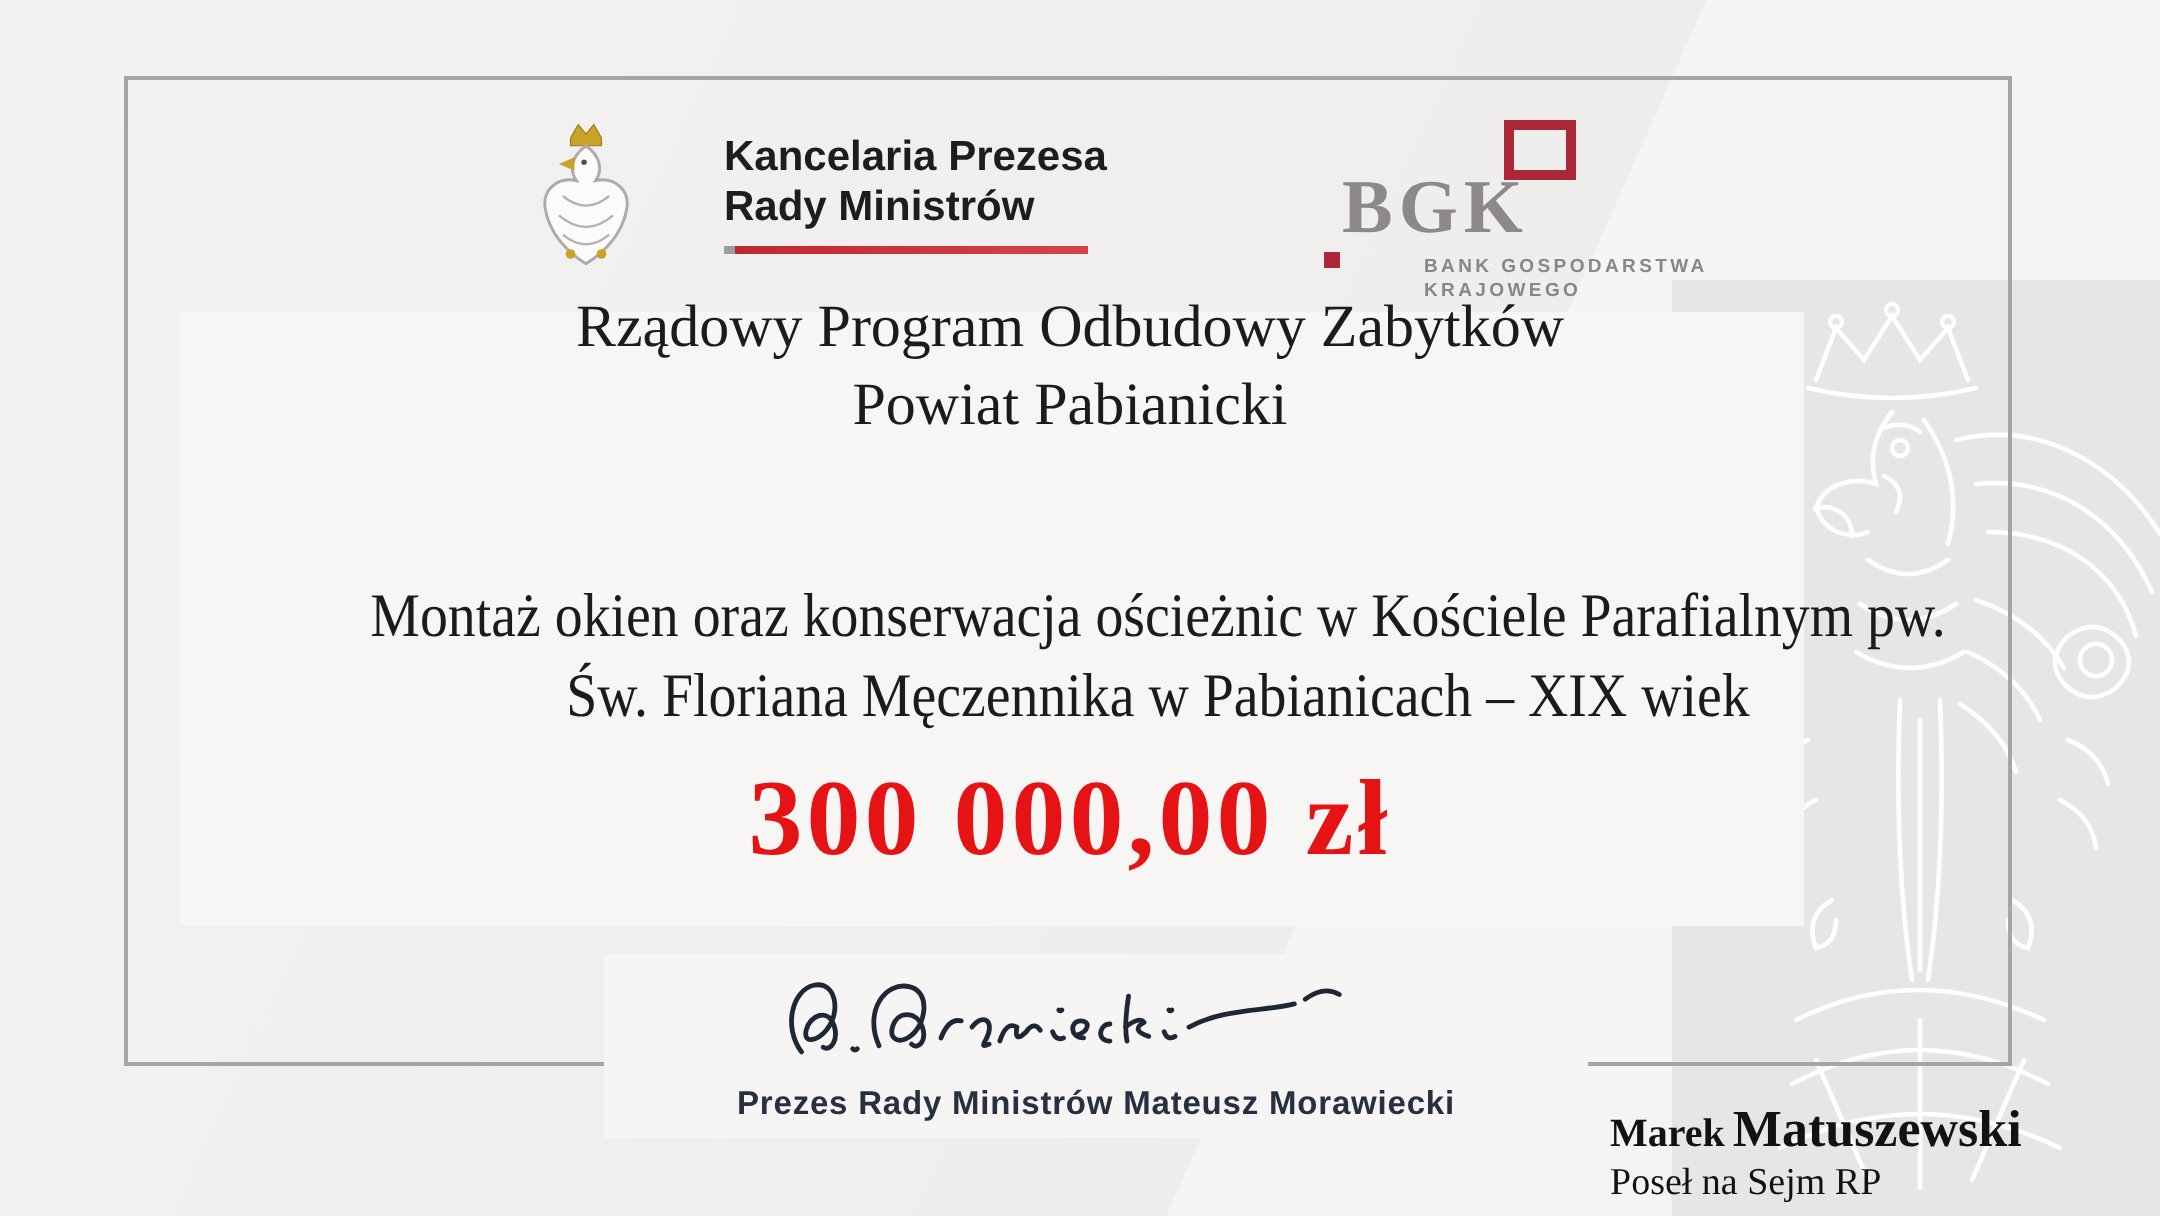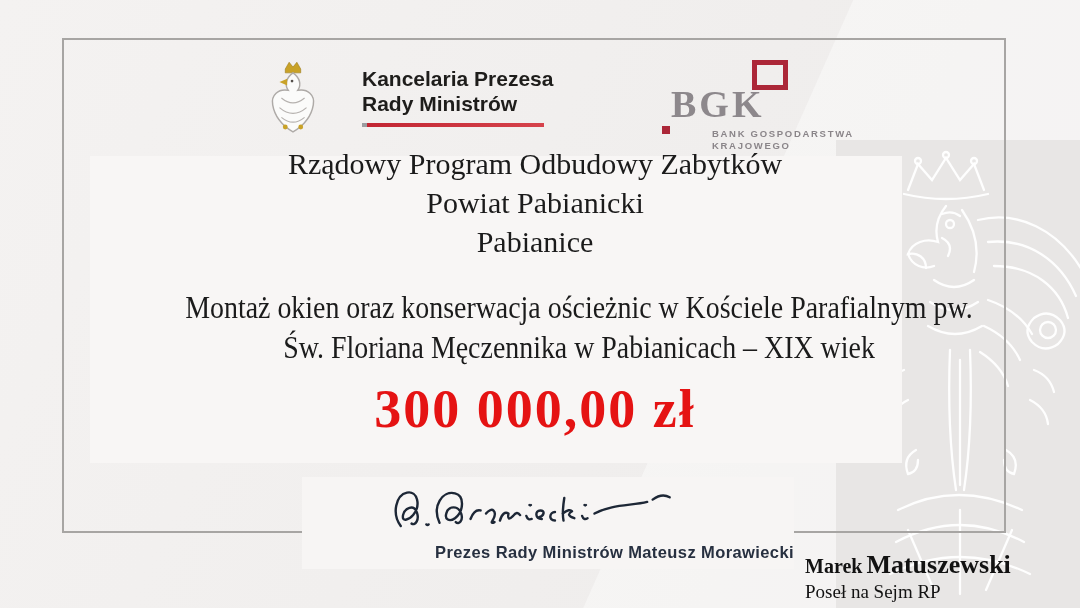--- a/index.html
+++ b/index.html
@@ -47,21 +47,21 @@
   
   .col{position:absolute; left:62px; width:946px; text-align:center; color:#1b1b1b;}
   .title-block{top:144px; font-size:30px; line-height:39px;}
   .desc-block{top:288px; font-size:31px; line-height:40px;padding-left:44px;}
   .desc-block .line{display:block; white-space:nowrap; transform:scaleX(.9); transform-origin:50% 50%;}
   .amount{top:378px; font-size:54px; font-weight:700; letter-spacing:2px;}
   
   .sig-box{position:absolute; left:302px; top:477px; width:492px; height:92px; background:#f7f5f4;}
   .sig-svg{position:absolute; left:36px; top:4px; width:420px; height:62px;}
   .sig-svg path{stroke:#1d2736; stroke-width:3.1; fill:none; stroke-linecap:round; stroke-linejoin:round;}
-  .sig-caption{position:absolute; left:0; top:66px; width:100%; text-align:right;
+  .sig-caption{position:absolute; left:0; top:66px; width:100%; text-align:center;
     font-family:"Liberation Sans",sans-serif; font-weight:700; font-size:16.5px;
     letter-spacing:.4px; color:#273040; white-space:nowrap;}
   
   .footer-names{position:absolute; left:805px; top:550px; width:260px; text-align:left; color:#121212;}
   .fn-line1{white-space:nowrap;}
   .fn-first{font-size:20px; font-weight:700;}
   .fn-last{font-size:26px; font-weight:700;}
   .fn-role{font-size:19px; margin-top:1px;}
 </style>
 </head>
@@ -138,21 +138,20 @@
     <div class="bgk-sub">
       <div>BANK GOSPODARSTWA</div>
       <div>KRAJOWEGO</div>
     </div>
     <div class="bgk-dot"></div>
   </div>
 
   <div class="col title-block">
     <div>Rządowy Program Odbudowy Zabytków</div>
     <div>Powiat Pabianicki</div>
-    <div>Pabianice</div>
   </div>
 
   <div class="col desc-block">
     <span class="line">Montaż okien oraz konserwacja ościeżnic w Kościele Parafialnym pw.</span>
     <span class="line">Św. Floriana Męczennika w Pabianicach – XIX wiek</span>
   </div>
 
   <div class="col amount" style="color:#e51313;">300 000,00 zł</div>
 
   <div class="sig-box">

